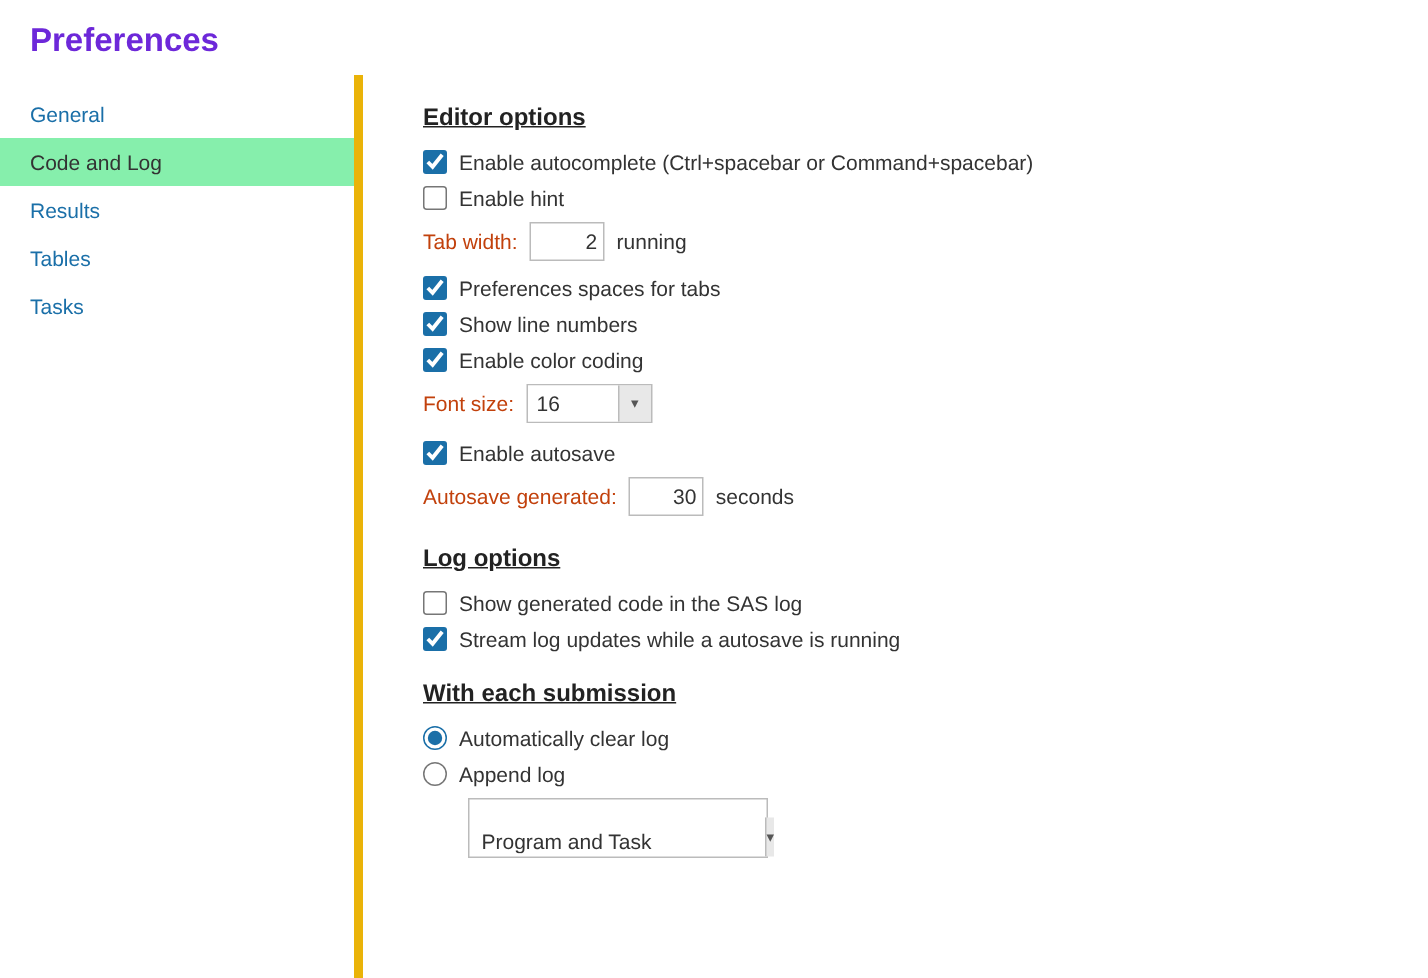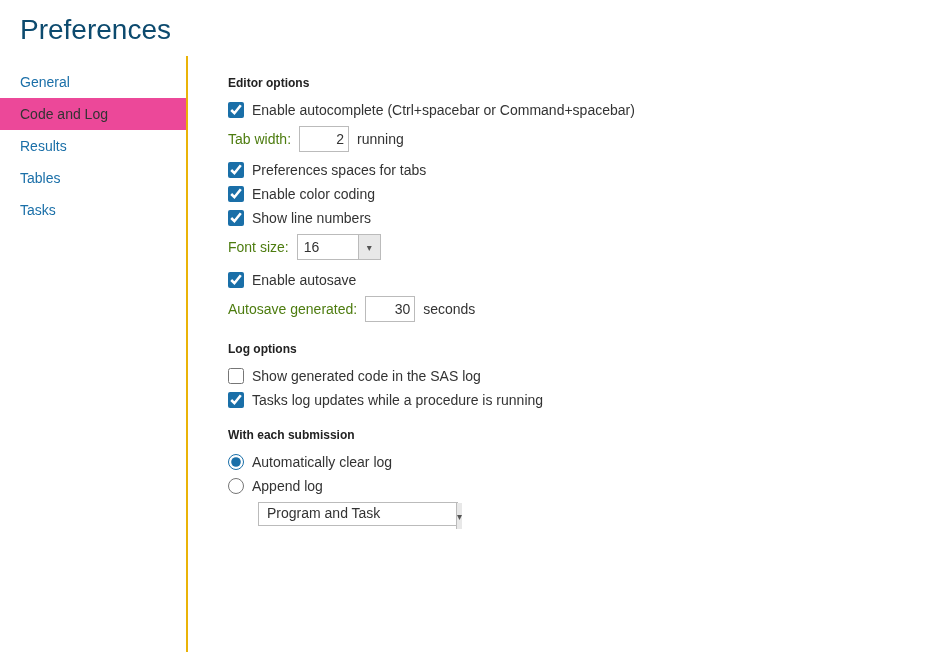--- a/index.html
+++ b/index.html
@@ -6,55 +6,56 @@
     body {
       font-family: 'Segoe UI', Arial, sans-serif;
       font-size: 14px;
       color: #333;
       background: #fff;
       width: 952px;
       height: 652px;
       overflow: hidden;
     }
     .page-title {
-      color: #0c4a6e;
-      font-size: 28px;
-      font-weight: 400;
+      color: #6d28d9;
+      font-size: 22px;
+      font-weight: 700;
       padding: 14px 20px 10px 20px;
     }
     .layout {
       display: flex;
       height: calc(652px - 50px);
     }
     .sidebar {
-      width: 188px;
+      width: 242px;
       padding: 10px 0;
-      border-right: 2px solid #eab308;
+      border-right: 6px solid #eab308;
       flex-shrink: 0;
     }
     .sidebar-item {
       padding: 8px 20px;
       cursor: pointer;
       color: #1a6fa8;
       font-size: 14px;
     }
     .sidebar-item.active {
-      background: #ec4899;
+      background: #86efac;
       color: #333;
     }
     .content {
       flex: 1;
       padding: 20px 40px;
       overflow-y: auto;
     }
     .section-title {
       font-weight: 700;
-      font-size: 12px;
+      font-size: 16px;
       color: #222;
       margin-bottom: 12px;
+      text-decoration: underline;
     }
     .option-row {
       display: flex;
       align-items: flex-end;
       margin-bottom: 8px;
       font-size: 14px;
     }
     .option-row label {
       display: flex;
       align-items: center;
@@ -74,21 +75,21 @@
       accent-color: #1a6fa8;
     }
     .inline-row {
       display: flex;
       align-items: center;
       gap: 8px;
       margin-bottom: 10px;
       font-size: 14px;
     }
     .inline-row label {
-      color: #4d7c0f;
+      color: #c2410c;
     }
     .number-input {
       width: 50px;
       height: 26px;
       border: 1px solid #bbb;
       text-align: right;
       padding: 2px 4px;
       font-size: 14px;
       color: #333;
     }
@@ -116,23 +117,23 @@
       height: 24px;
       display: flex;
       align-items: center;
       justify-content: center;
       cursor: pointer;
       color: #555;
       font-size: 10px;
     }
     .program-task-wrapper {
       display: flex;
-      align-items: flex-start;
+      align-items: flex-end;
       border: 1px solid #bbb;
-      height: 24px;
+      height: 40px;
       background: #fff;
       width: 200px;
       margin-left: 30px;
       margin-top: 4px;
     }
     .program-task-input {
       flex: 1;
       border: none;
       padding: 2px 8px;
       font-size: 14px;
@@ -175,45 +176,51 @@
     <div class="section-gap">
       <div class="section-title">Editor options</div>
 
       <div class="option-row">
         <label>
           <input type="checkbox" id="autocomplete" checked="" style="">
           <span>Enable autocomplete (Ctrl+spacebar or Command+spacebar)</span>
         </label>
       </div>
 
+      <div class="option-row">
+        <label>
+          <input type="checkbox" id="hint" style="">
+          <span>Enable hint</span>
+        </label>
+      </div>
 
       <div class="inline-row">
         <label>Tab width:</label>
         <input type="text" class="number-input" value="2" style="">
         <span>running</span>
       </div>
 
       <div class="option-row">
         <label>
           <input type="checkbox" id="substitute" checked="" style="">
           <span>Preferences spaces for tabs</span>
         </label>
       </div>
 
       <div class="option-row">
         <label>
+          <input type="checkbox" id="linenumbers" checked="" style="">
+          <span>Show line numbers</span>
+        </label>
+      </div>
+
+      <div class="option-row">
+        <label>
           <input type="checkbox" id="colorcoding" checked="" style="">
           <span>Enable color coding</span>
-        </label>
-      </div>
-
-      <div class="option-row">
-        <label>
-          <input type="checkbox" id="linenumbers" checked="" style="">
-          <span>Show line numbers</span>
         </label>
       </div>
 
       <div class="inline-row" style="margin-top:6px;">
         <label>Font size:</label>
         <div class="font-size-select-wrapper">
           <input type="text" class="font-size-input" value="16" style="">
           <div class="dropdown-arrow">▾</div>
         </div>
       </div>
@@ -238,21 +245,21 @@
       <div class="option-row">
         <label>
           <input type="checkbox" id="showgenerated" style="">
           <span>Show generated code in the SAS log</span>
         </label>
       </div>
 
       <div class="option-row">
         <label>
           <input type="checkbox" id="streamlog" checked="" style="">
-          <span>Tasks log updates while a procedure is running</span>
+          <span>Stream log updates while a autosave is running</span>
         </label>
       </div>
     </div>
 
     <div class="section-gap">
       <div class="section-title">With each submission</div>
 
       <div class="option-row">
         <label>
           <input type="radio" name="submission" id="autoclear" checked="" style="">

